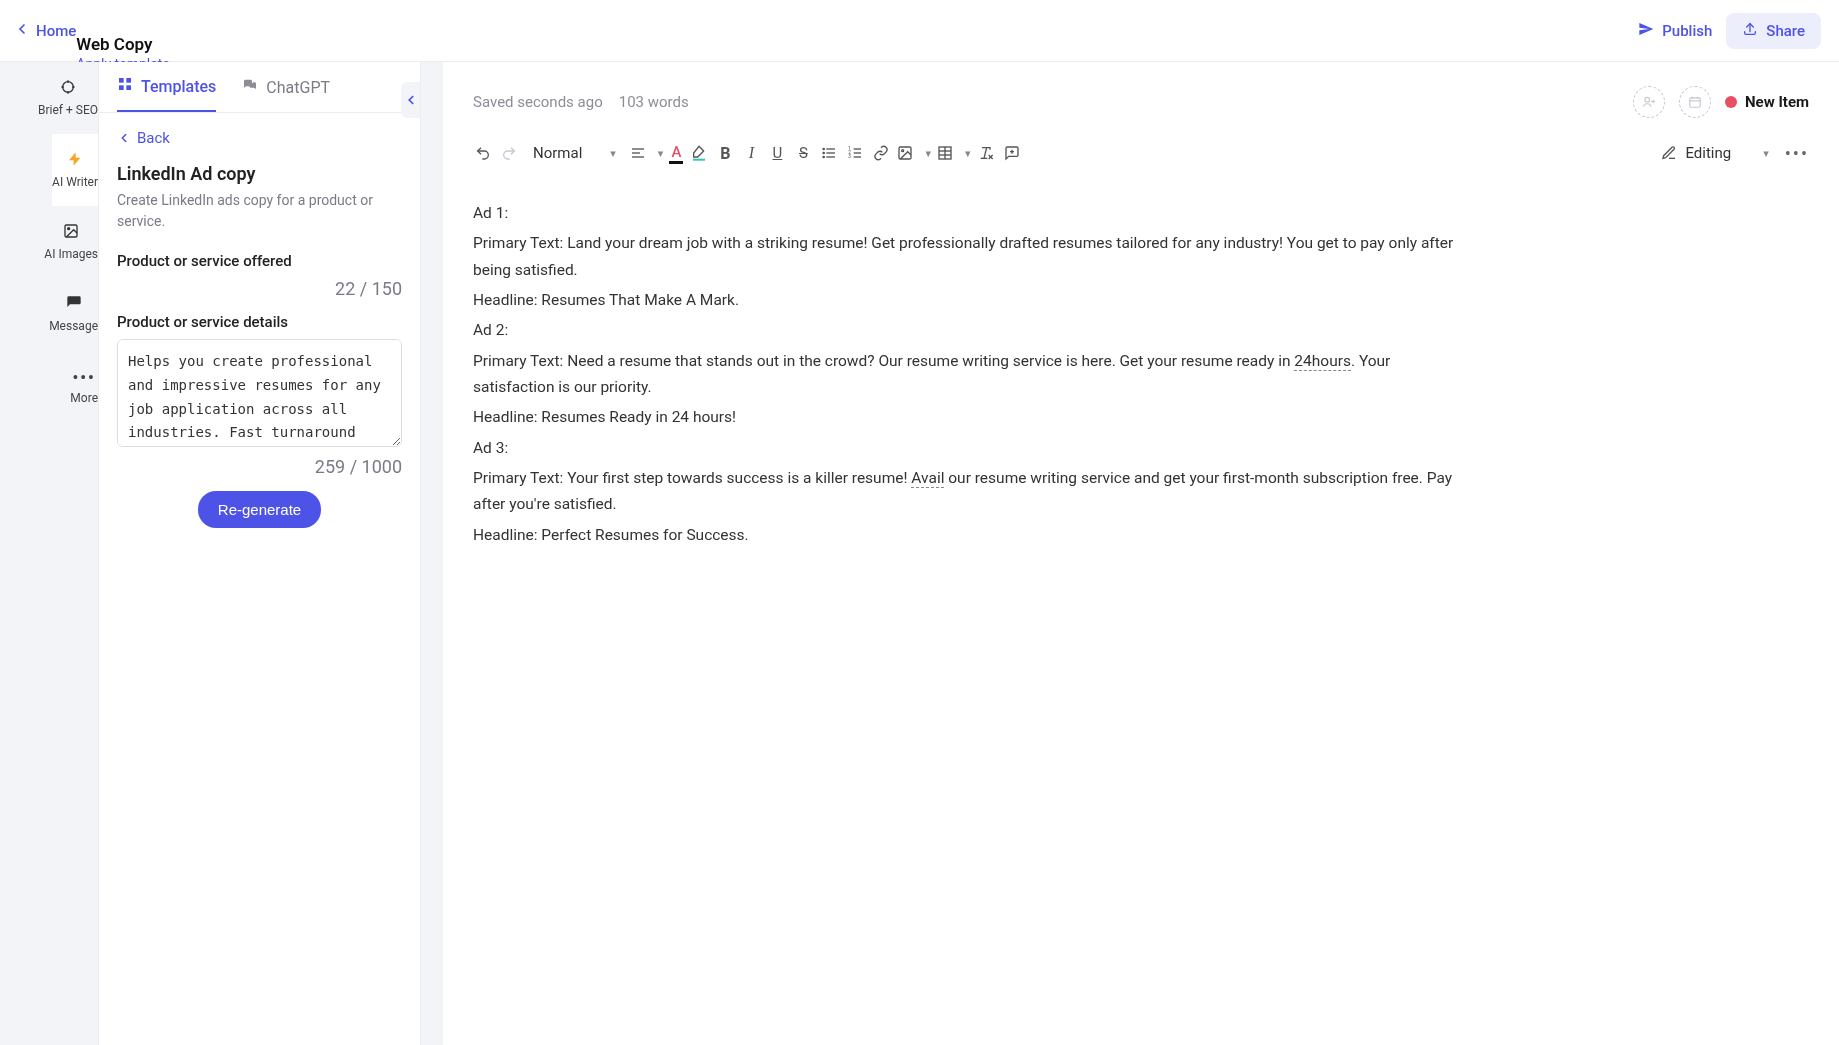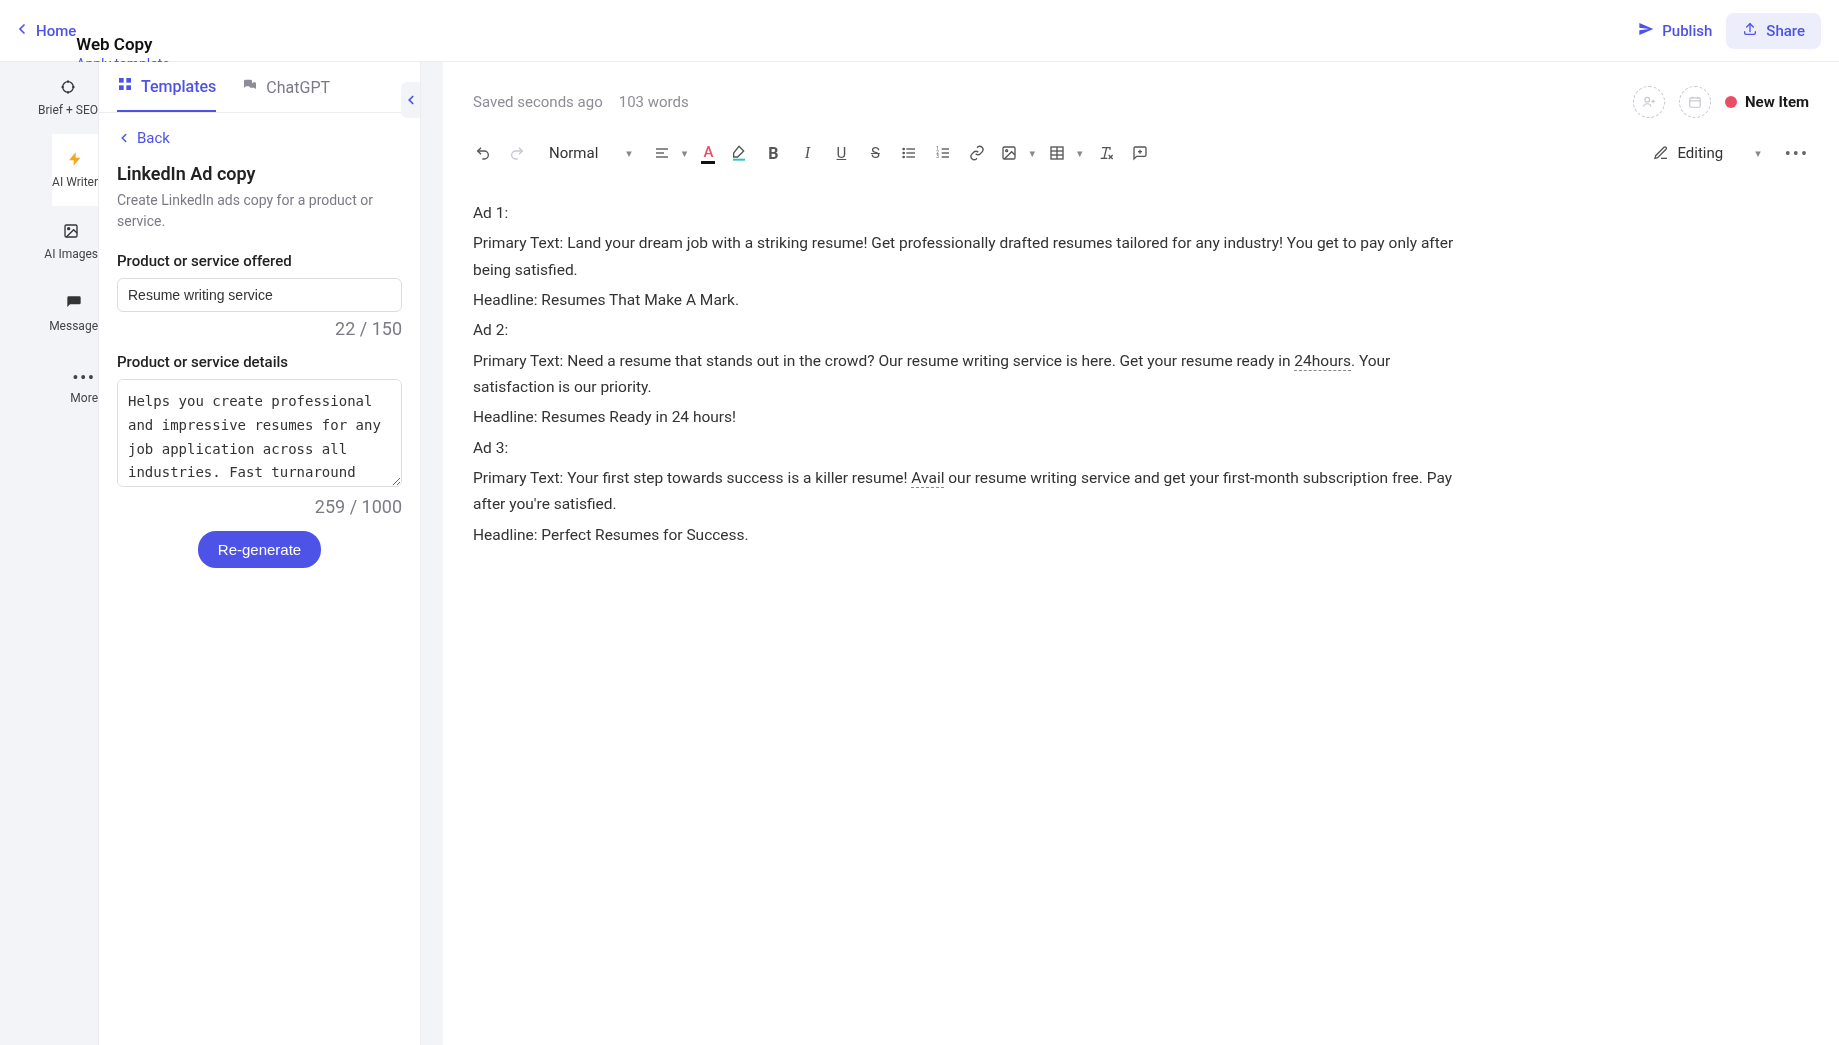--- a/index.html
+++ b/index.html
@@ -104,21 +104,21 @@
 .editor-top-left { display:flex; gap:16px; font-size:15px; color:#8d8d98; }
 .editor-top-right { display:flex; align-items:center; gap:14px; }
 .dashed-circle {
   width:32px; height:32px; border:1.5px dashed #c7c7d1; border-radius:50%;
   display:flex; align-items:center; justify-content:center; color:#c7c7d1; cursor:pointer;
 }
 .status-pill { display:flex; align-items:center; gap:8px; font-size:15px; font-weight:700; cursor:pointer; }
 .status-dot { width:12px; height:12px; border-radius:50%; background:#e84f65; }
 
 .toolbar {
-  display:flex; align-items:center; gap:14px; padding: 0 0 16px 0; flex-wrap:wrap;
+  display:flex; align-items:center; gap:6px; padding: 0 0 16px 0; flex-wrap:wrap;
 }
 .tb-group { display:flex; align-items:center; gap:12px; }
 .tb-btn {
   width:20px; height:20px; display:flex; align-items:center; justify-content:center;
   color:#555; cursor:pointer; font-size:15px;
 }
 .tb-btn.disabled { color:#c7c7d1; cursor:default; }
 .tb-select {
   display:flex; align-items:center; gap:28px; font-size:15px; color:#333;
   padding:4px 8px; cursor:pointer;
@@ -261,21 +261,20 @@
       <div class="back-link">
         <svg class="icon-xs" viewBox="0 0 24 24" fill="none" stroke="#4d53e6" stroke-width="2.5" stroke-linecap="round">
             <polyline points="15 18 9 12 15 6"></polyline>
           </svg>
         <span>Back</span>
       </div>
       <div class="section-title">LinkedIn Ad copy</div>
       <div class="section-desc">Create LinkedIn ads copy for a product or service.</div>
 
       <div class="field-label">Product or service offered</div>
-      <input class="text-input" value="Resume writing service" style="">
       <div class="counter">22 / 150</div>
 
       <div class="field-label">Product or service details</div>
       <textarea class="textarea" style="">Helps you create professional and impressive resumes for any job application across all industries. Fast turnaround time. Get your resume</textarea>
       <div class="counter">259 / 1000</div>
 
       <button class="regen-btn">Re-generate</button>
     </div>
   </div>
 

